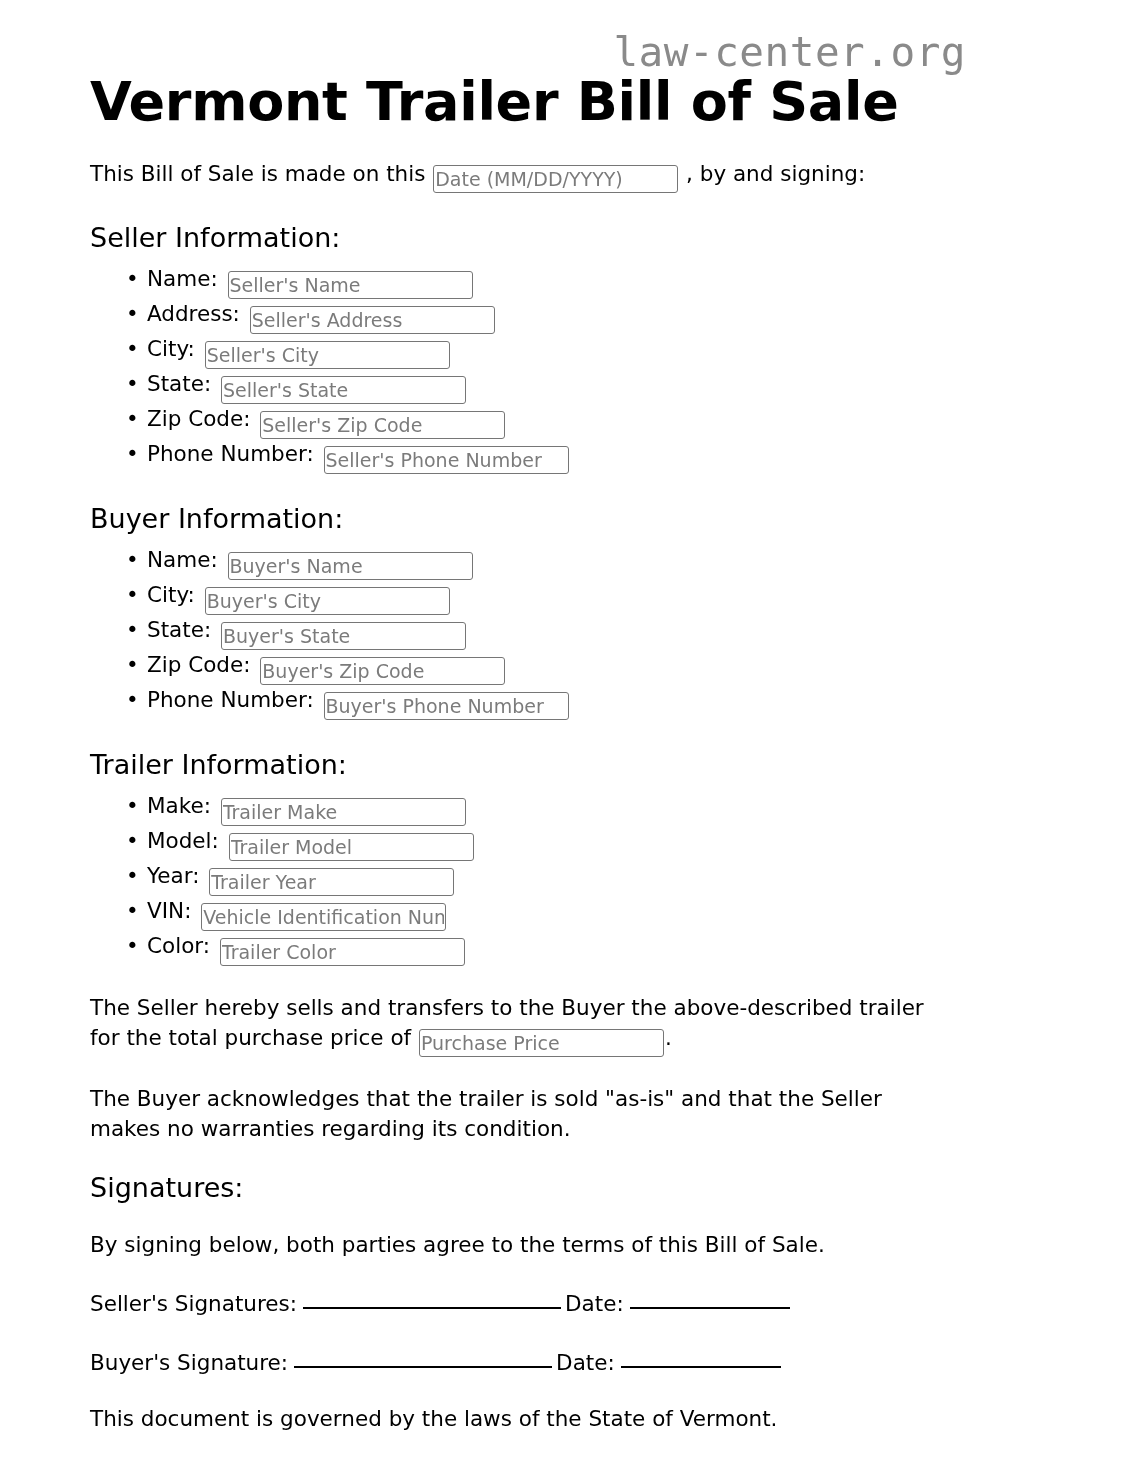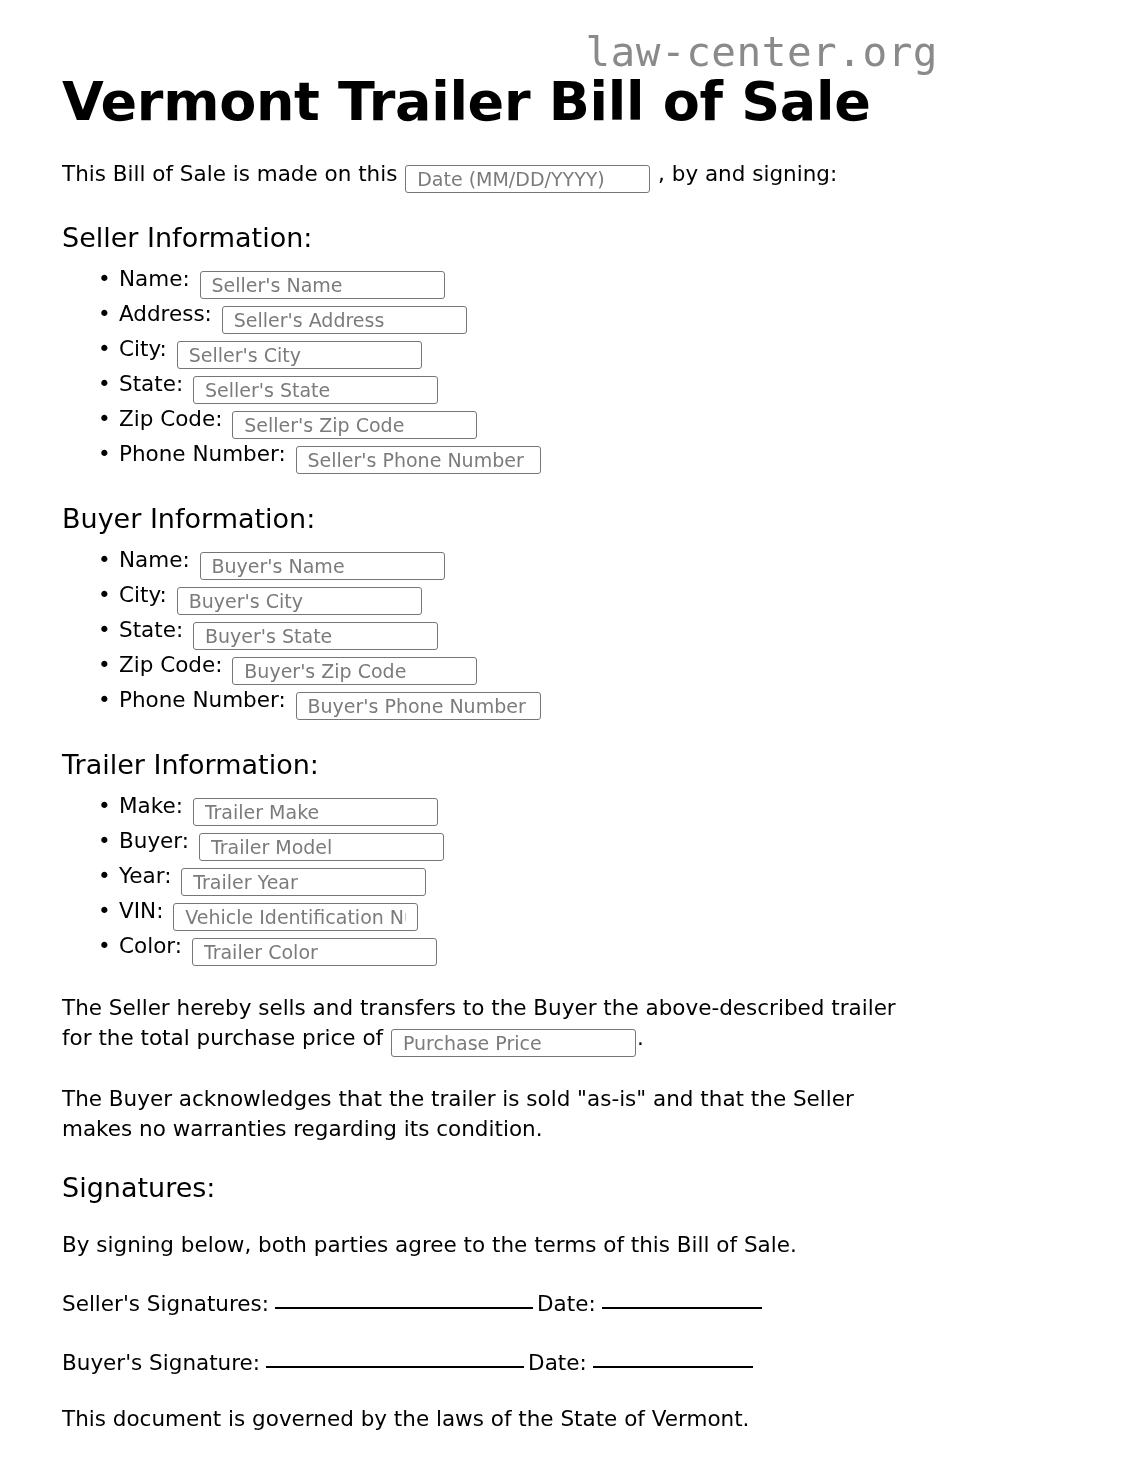--- a/index.html
+++ b/index.html
@@ -14,20 +14,21 @@
     font-family: "DejaVu Sans", sans-serif;
     color: #000000;
     overflow: hidden;
   }
 
   .page {
     position: relative;
     padding: 0 62px;
     box-sizing: border-box;
     width: 973px;
+    margin-left: 28px;
   }
 
   .watermark {
     position: absolute;
     top: 28px;
     right: 35px;
     font-family: "DejaVu Sans Mono", monospace;
     font-size: 41px;
     letter-spacing: 0.5px;
     color: #8a8a8a;
@@ -85,21 +86,21 @@
   input.txt {
     font-family: "DejaVu Sans", sans-serif;
     font-size: 19px;
     color: #14532d;
     width: 245px;
     height: 28px;
     box-sizing: border-box;
     border: 1px solid #767676;
     border-radius: 3px;
     background: #ffffff;
-    padding: 1px 11px;
+    padding: 1px 1px;
     margin: 0 0 0 3px;
     vertical-align: -6px;
     outline: none;
   }
   input.txt::placeholder {
     color: #7b7b7b;
     opacity: 1;
   }
   input.txt.inline-date {
     vertical-align: -5px;
@@ -198,21 +199,21 @@
     </li>
   </ul>
 
   <h2 class="section-title">Trailer Information:</h2>
   <ul class="field-list">
     <li>
       <span class="field-label">Make:</span>
       <input class="txt" type="text" placeholder="Trailer Make" style="">
     </li>
     <li>
-      <span class="field-label">Buyer:</span>
+      <span class="field-label">Model:</span>
       <input class="txt" type="text" placeholder="Trailer Model" style="">
     </li>
     <li>
       <span class="field-label">Year:</span>
       <input class="txt" type="text" placeholder="Trailer Year" style="">
     </li>
     <li>
       <span class="field-label">VIN:</span>
       <input class="txt" type="text" placeholder="Vehicle Identification Number" style="">
     </li>

